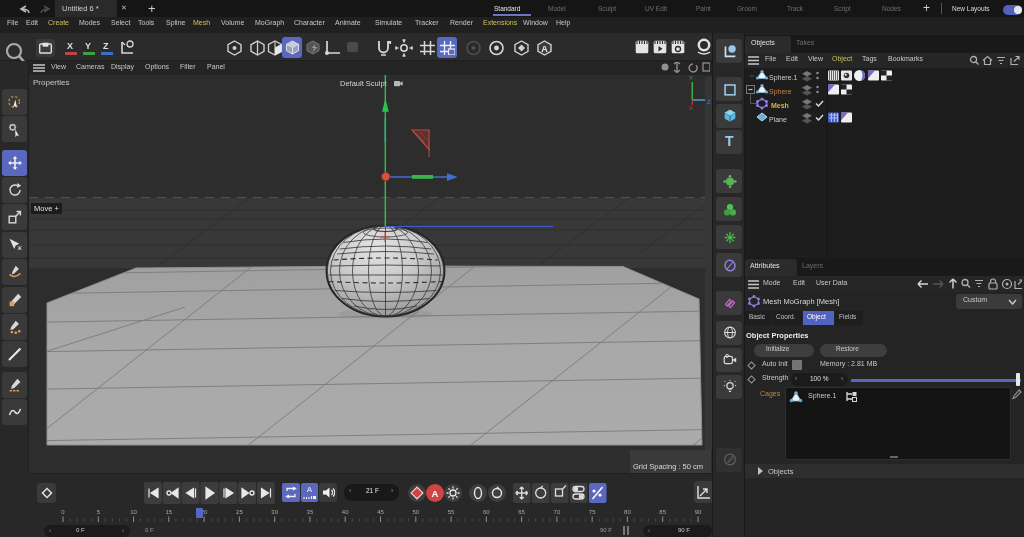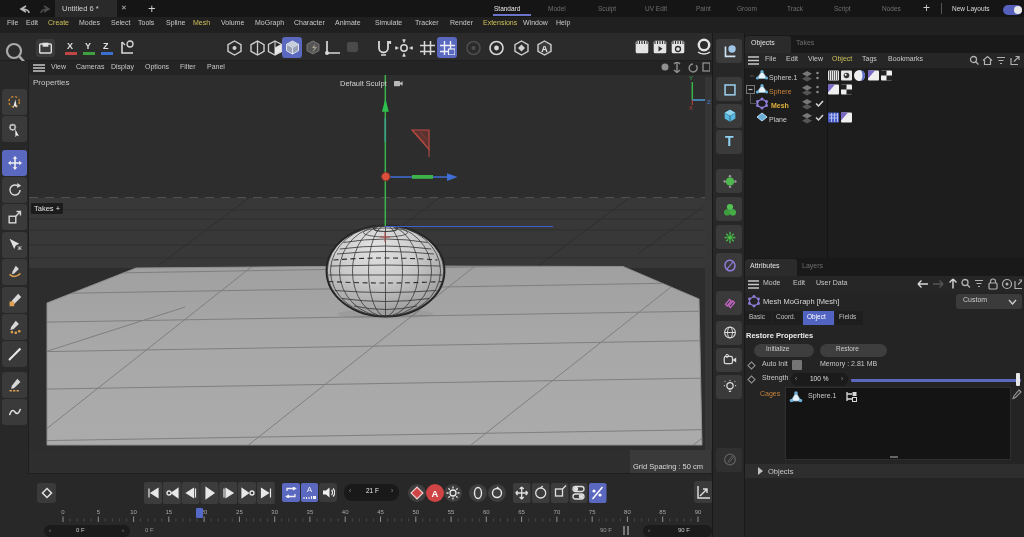--- a/index.html
+++ b/index.html
@@ -337,21 +337,21 @@
 <rect x="630" y="450" width="81" height="23" fill="#3a3a3a"></rect>
 <text x="703" y="469" font-size="7.5" fill="#dadada" text-anchor="end" font-family="Liberation Sans">Grid Spacing : 50 cm</text>
 <rect x="29" y="473" width="683" height="1" fill="#1f1f1f"></rect>
 </svg>
 <div class="ab" style="left:33px;top:78px;color:#c8c8c8;font-size:8px">Properties</div>
 <div class="ab" style="left:340px;top:79px;color:#d2d2d2;font-size:7.5px">Default Sculpt</div>
 <svg class="ab" style="left:394px;top:80px" width="9" height="7" viewBox="0 0 12 9">
 <rect x="0" y="1" width="8" height="7" rx="1" fill="#b8b8b8"></rect>
 <path d="M8 3.5 L11.5 1.5 V7.5 L8 5.5Z" fill="#b8b8b8"></path>
 </svg>
-<div class="ab" style="left:31px;top:203px;background:rgba(24,24,24,0.85);padding:1px 3px;font-size:7.5px;color:#e0e0e0">Takes +</div>
+<div class="ab" style="left:31px;top:203px;background:rgba(24,24,24,0.85);padding:1px 3px;font-size:7.5px;color:#e0e0e0">Move +</div>
 <div class="ab" style="left:0;top:474px;width:712px;height:63px;background:#282828"></div>
 <div class="ab box" style="left:37px;top:483px;width:19px;height:20px"></div>
 <svg class="ab" style="left:41px;top:487px" width="12" height="12" viewBox="0 0 12 12">
 <rect x="2.8" y="2.8" width="6.4" height="6.4" fill="none" stroke="#e0e0e0" stroke-width="1.5" transform="rotate(45 6 6)"></rect>
 </svg>
 <svg class="ab" style="left:144px;top:482px" width="132" height="22" viewBox="0 0 132 22">
 <g fill="#3c3c3c">
         <rect x="0" y="0" width="18" height="22" rx="2"></rect>
         <rect x="18.8" y="0" width="18" height="22" rx="2"></rect>
         <rect x="37.6" y="0" width="18" height="22" rx="2"></rect>
@@ -669,21 +669,21 @@
       <path d="M1 1 L4.5 5 L8 1" stroke="#ccc" stroke-width="1.4" fill="none"></path>
     </svg>
 <div class="ab" style="left:745px;top:311px;width:27px;height:14px;background:#1e1e1e"></div>
 <div class="ab t10" style="left:749px;top:313px;color:#c0c0c0">Basic</div>
 <div class="ab" style="left:773px;top:311px;width:29px;height:14px;background:#1e1e1e"></div>
 <div class="ab t10" style="left:776px;top:313px;color:#c0c0c0">Coord.</div>
 <div class="ab" style="left:803px;top:311px;width:31px;height:14px;background:#5264c2"></div>
 <div class="ab t10" style="left:807px;top:313px;color:#fff">Object</div>
 <div class="ab" style="left:835px;top:311px;width:28px;height:14px;background:#1e1e1e"></div>
 <div class="ab t10" style="left:839px;top:313px;color:#c0c0c0">Fields</div>
-<div class="ab" style="left:746px;top:331px;color:#ececec;font-weight:bold;font-size:7.5px">Restore Properties</div>
+<div class="ab" style="left:746px;top:331px;color:#ececec;font-weight:bold;font-size:7.5px">Object Properties</div>
 <div class="ab" style="left:754px;top:344px;width:60px;height:13px;background:#3e3e3e;border-radius:7px"></div>
 <div class="ab t10" style="left:766px;top:345px;color:#ccc">Initialize</div>
 <div class="ab" style="left:820px;top:344px;width:67px;height:13px;background:#3e3e3e;border-radius:7px"></div>
 <div class="ab t10" style="left:836px;top:345px;color:#ccc">Restore</div>
 <svg class="ab" style="left:747px;top:361px" width="9" height="9" viewBox="0 0 9 9">
       <rect x="2" y="2" width="5" height="5" fill="none" stroke="#999" stroke-width="1" transform="rotate(45 4.5 4.5)"></rect>
     </svg>
 <div class="ab t11" style="left:762px;top:360px;color:#c8c8c8">Auto Init</div>
 <div class="ab" style="left:792px;top:360px;width:10px;height:10px;background:#757575;border-radius:1px"></div>
 <div class="ab t11" style="left:820px;top:360px;color:#c8c8c8">Memory : 2.81 MB</div>

